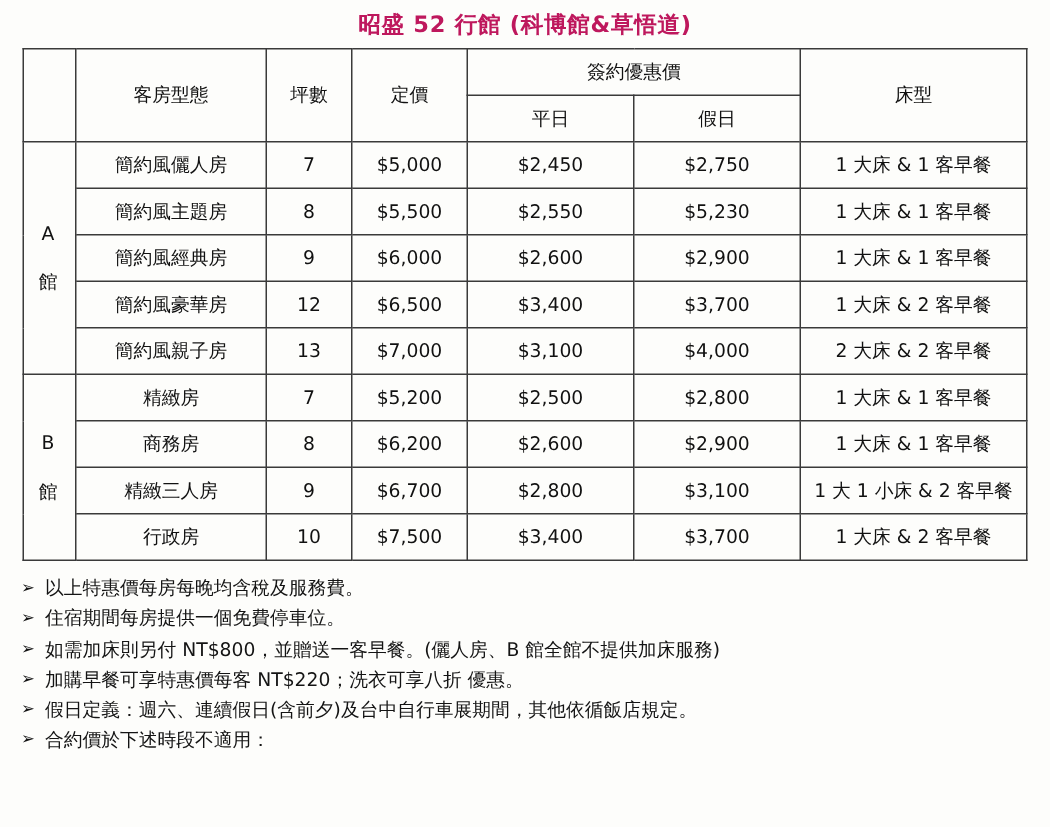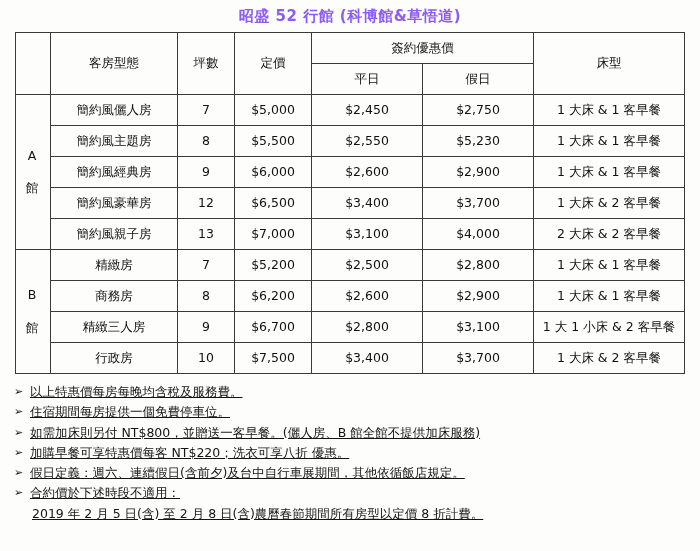--- a/index.html
+++ b/index.html
@@ -21,21 +21,21 @@
     position: relative;
     background: #fdfdfb;
   }
   .doc-title {
     text-align: center;
     font-size: 15px;
     font-weight: bold;
     letter-spacing: 0.5px;
     padding-top: 7px;
     padding-bottom: 6px;
-    color: #8b5cf6;
+    color: #be185d;
   }
   table.rate-table {
     border-collapse: collapse;
     margin: 0 auto;
     width: 670px;
     table-layout: fixed;
     background: #fdfdfb;
   }
   table.rate-table td, table.rate-table th {
     border: 1px solid #3a3a3a;
@@ -79,21 +79,21 @@
     display: flex;
     align-items: flex-start;
   }
   .bullet {
     width: 16px;
     flex: 0 0 16px;
     font-size: 11px;
     color: #111;
     padding-top: 1px;
   }
-  .note-text { flex: 1; text-decoration: underline; }
+  .note-text { flex: 1; }
   .u { text-decoration: underline; }
   .sub-note {
     margin-left: 18px;
     font-size: 12.5px;
     line-height: 1.62;
   }
   .indent2 { margin-left: 30px; }
 </style>
 </head>
 <body>
@@ -221,16 +221,15 @@
       <span class="note-text">加購早餐可享特惠價每客 NT$220；洗衣可享八折 優惠。</span>
     </div>
     <div class="note-row">
       <span class="bullet">➢</span>
       <span class="note-text">假日定義：週六、連續假日(含前夕)及台中自行車展期間，其他依循飯店規定。</span>
     </div>
     <div class="note-row">
       <span class="bullet">➢</span>
       <span class="note-text">合約價於下述時段不適用：</span>
     </div>
-    <div class="sub-note u">2019 年 2 月 5 日(含) 至 2 月 8 日(含)農曆春節期間所有房型以定價 8 折計費。</div>
   </div>
 
 </div>
 
 </body></html>

